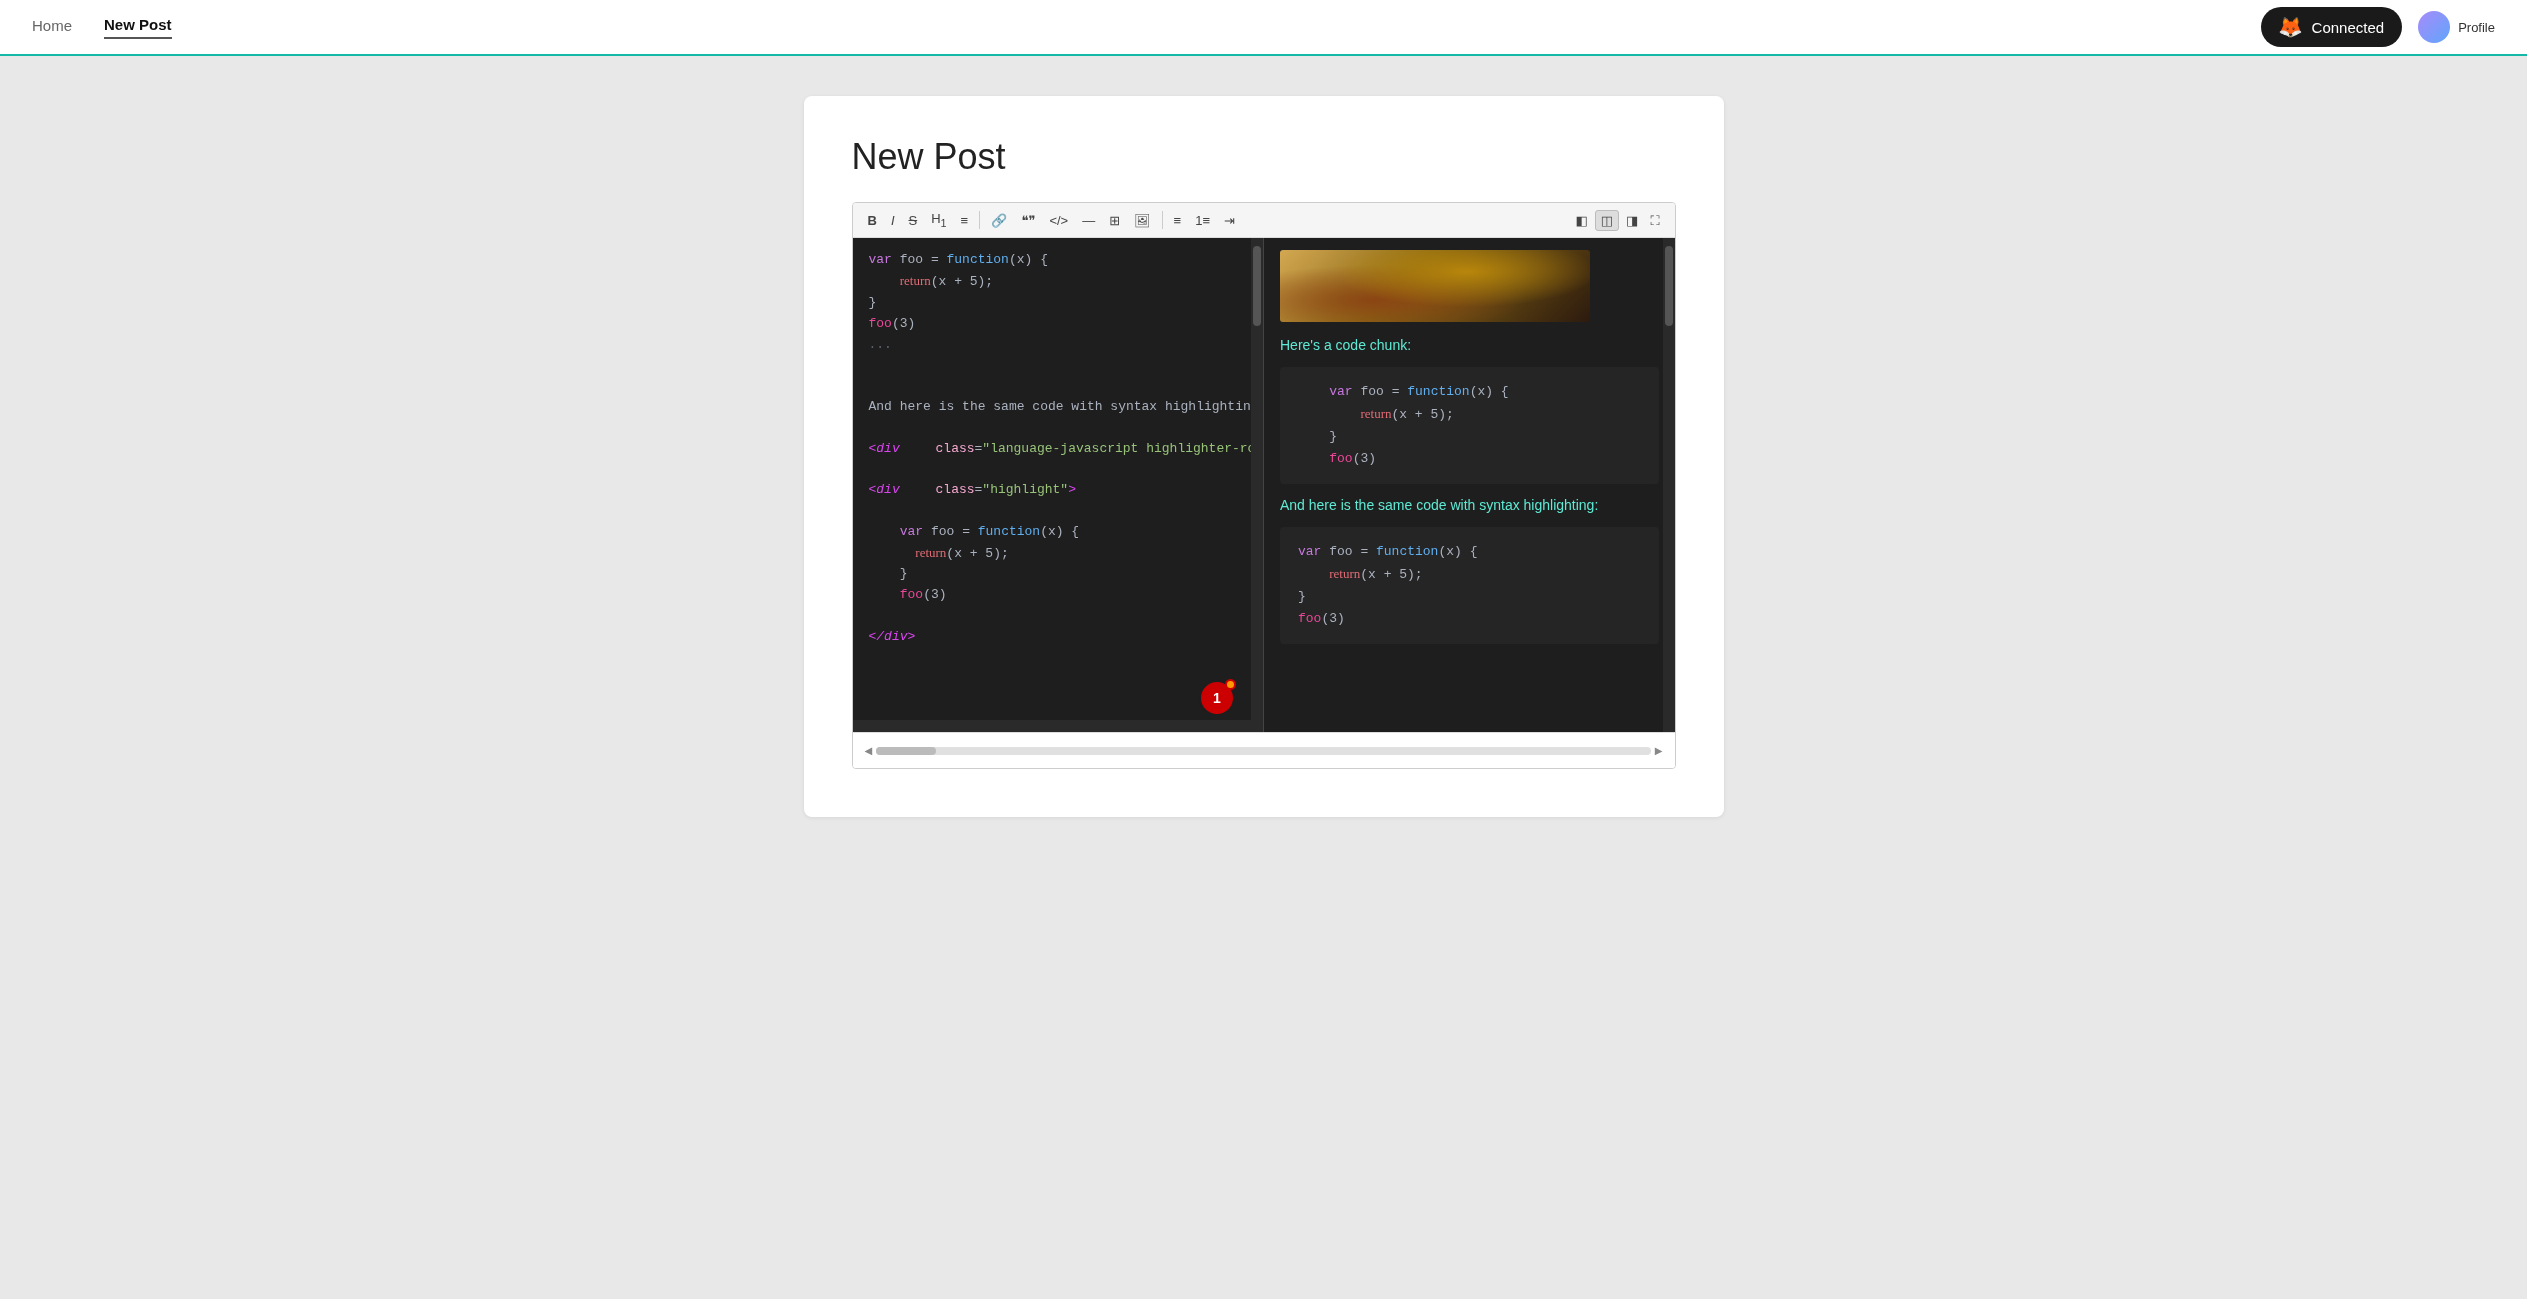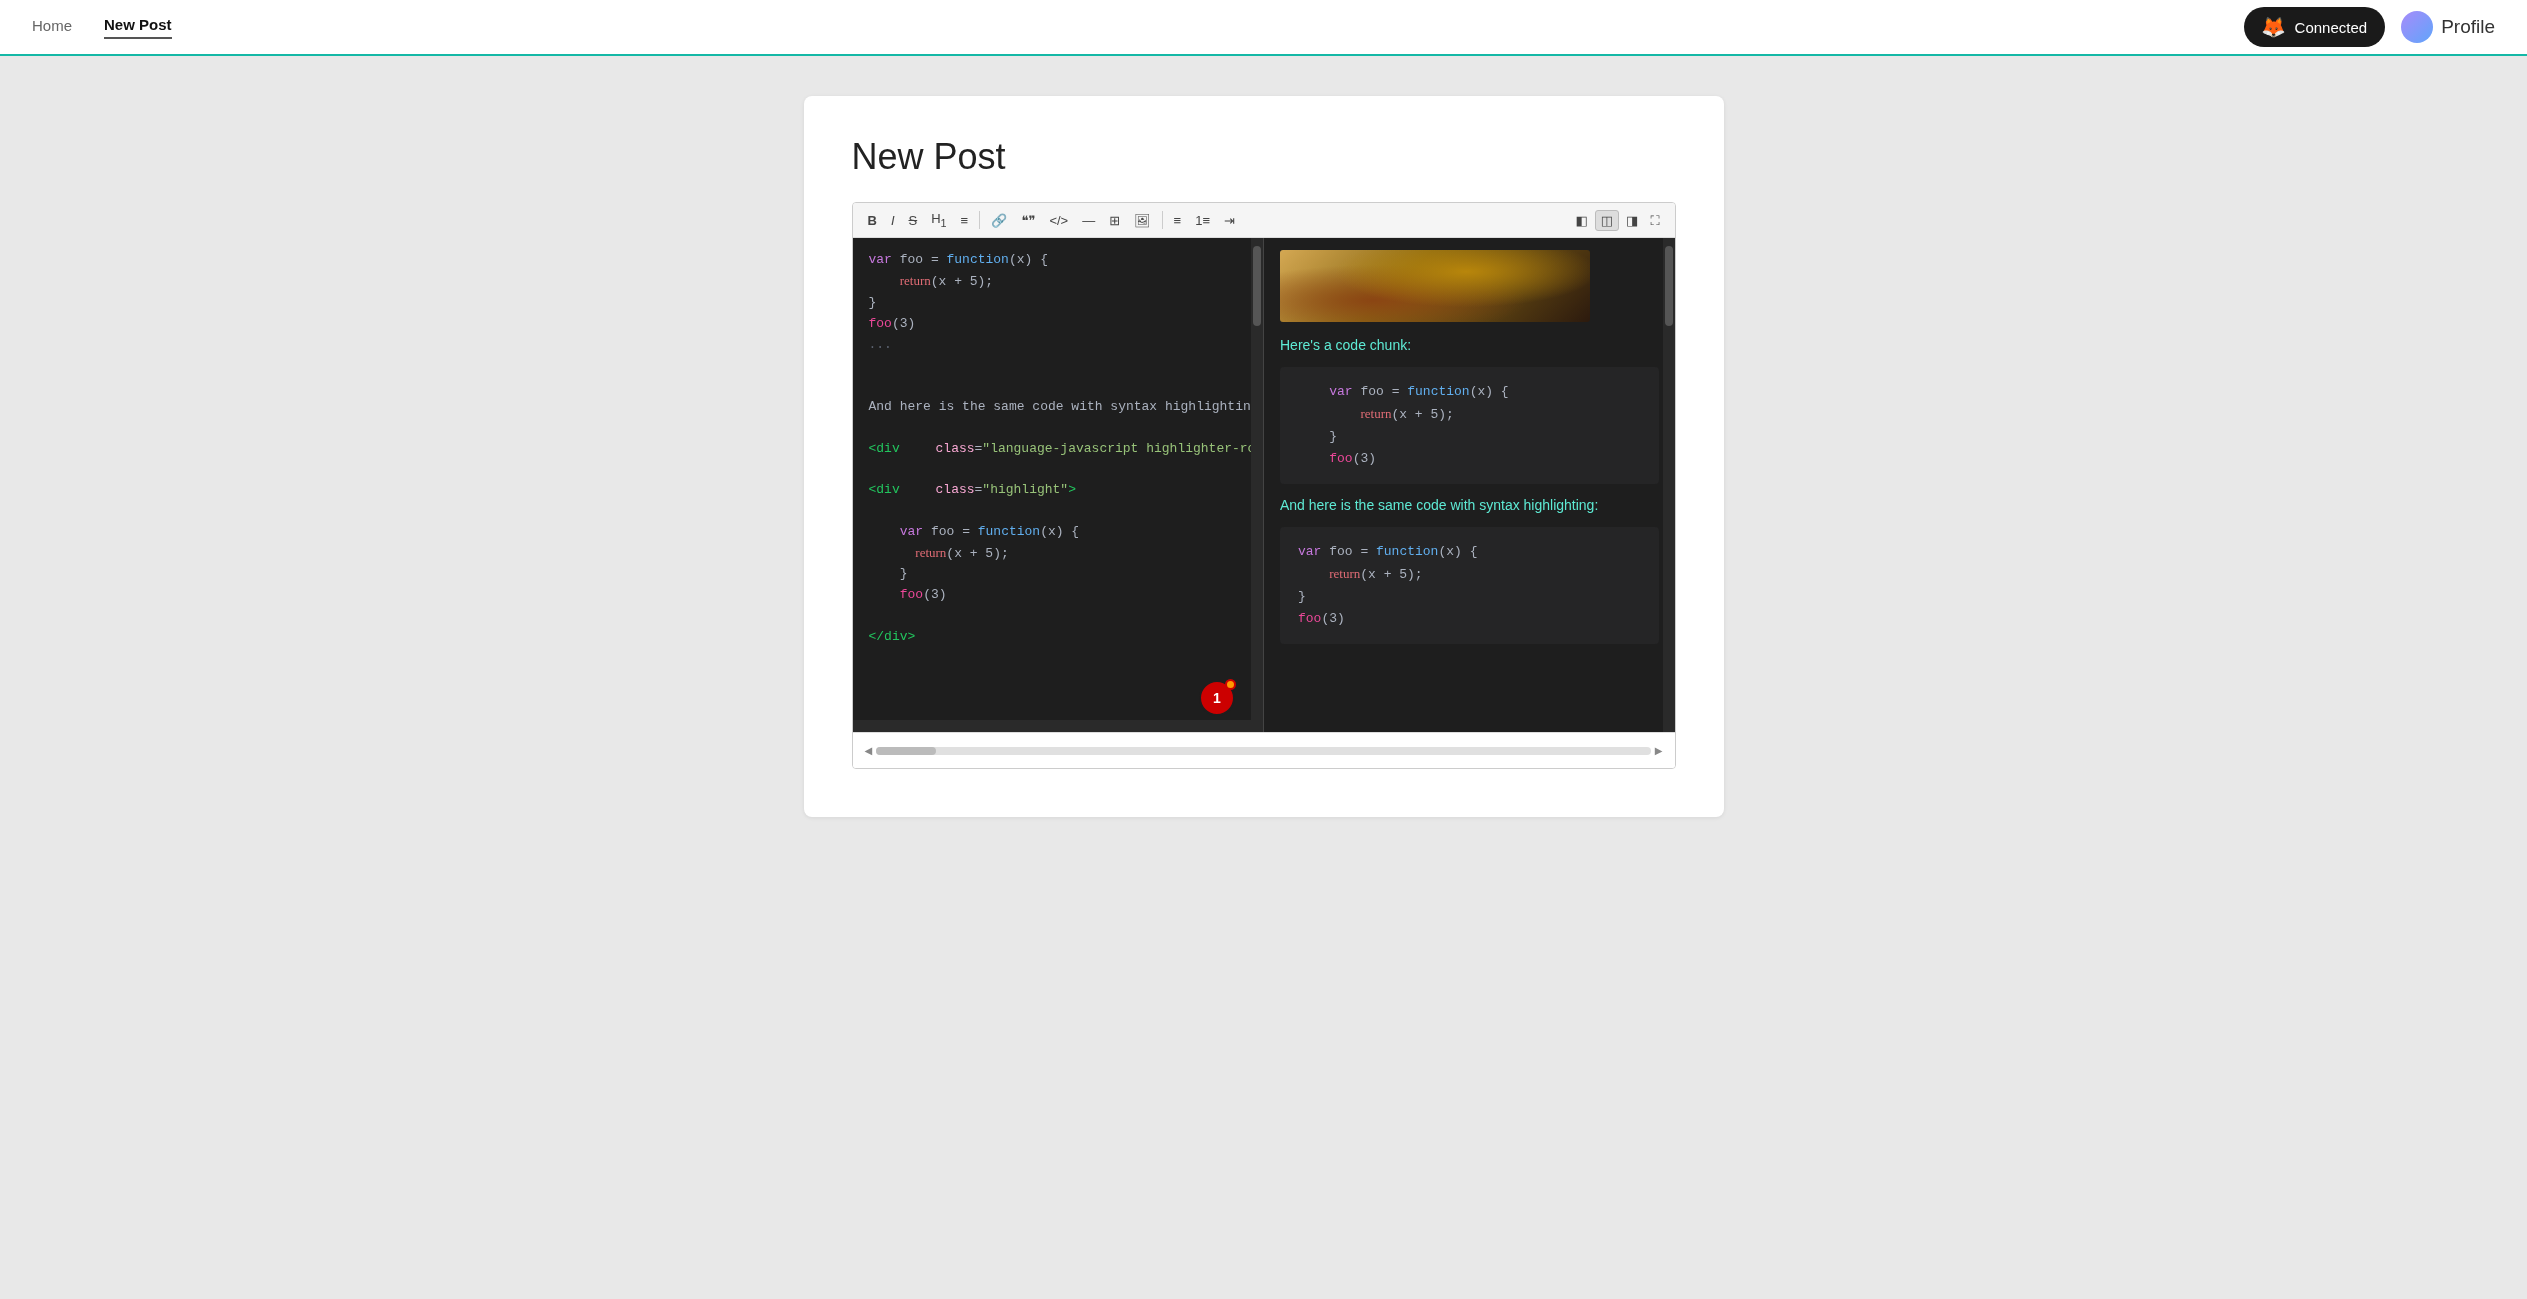--- a/index.html
+++ b/index.html
@@ -56,21 +56,21 @@
       cursor: pointer;
     }
     .fox-icon {
       font-size: 20px;
     }
     .profile-btn {
       display: flex;
       align-items: center;
       gap: 8px;
       cursor: pointer;
-      font-size: 19px;
+      font-size: 13px;
       color: #333;
       background: none;
       border: none;
     }
     .profile-avatar {
       width: 32px;
       height: 32px;
       border-radius: 50%;
       background: linear-gradient(135deg, #a78bfa, #60a5fa);
     }
@@ -191,21 +191,21 @@
       line-height: 1.6;
       overflow: auto;
       height: calc(100% - 12px);
     }
     .code-line { display: block; white-space: pre; }
     .kw-var { color: #c678dd; }
     .kw-fn { color: #61afef; }
     .kw-ret { color: #e06c75; font-family: Liberation Serif, serif; }
     .fn-name { color: #ec4899; }
     .plain { color: #abb2bf; }
-    .tag-red { color: #22c55e; }
+    .tag-red { color: #d946ef; font-style: italic; }
     .tag-attr { color: #f9a8d4; margin-left: 28px; }
     .tag-val { color: #98c379; }
     .comment { color: #5c6370; }
 
     .editor-prose {
       padding: 12px 16px;
       overflow: auto;
       height: 100%;
       color: #abb2bf;
       font-size: 14px;

